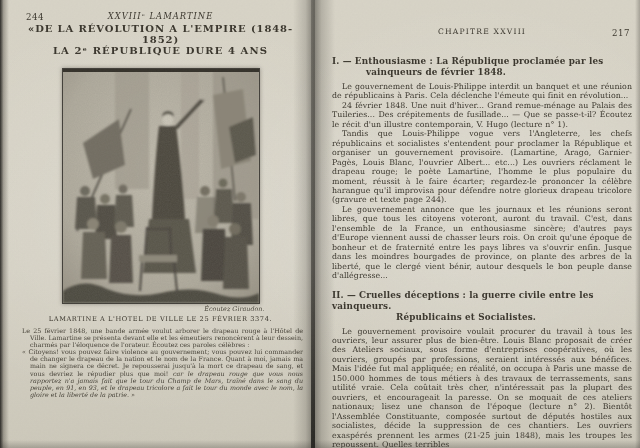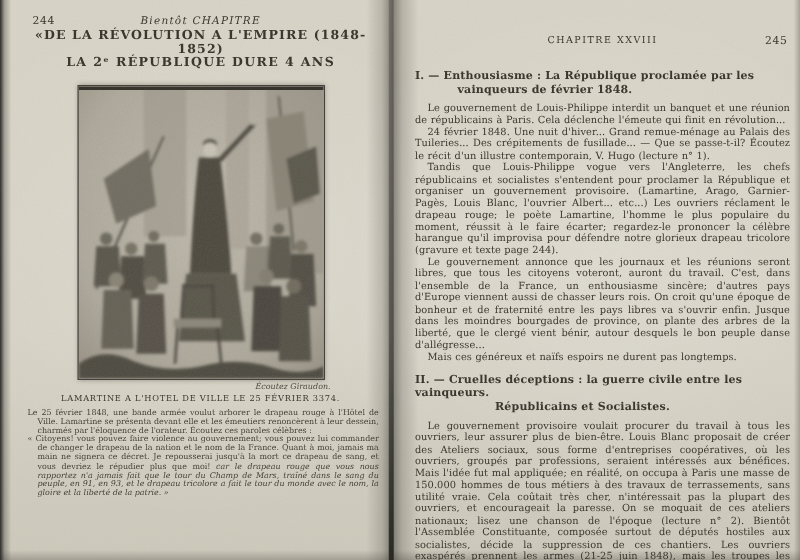--- a/index.html
+++ b/index.html
@@ -74,21 +74,21 @@
   </svg>
 
   <div class="edge-left"></div>
   <div class="edge-right"></div>
   <div class="edge-bottom"></div>
   <div class="gutter"></div>
 
   <div class="page page-left">
     <div class="phead">
       <span class="pnum pl">244</span>
-      <span class="rhead it">Bientôt CHAPITRE</span>
+      <span class="rhead it">XXVIIIᵉ LAMARTINE</span>
     </div>
 
     <div class="title1">«DE LA RÉVOLUTION A L'EMPIRE (1848-1852)</div>
     <div class="title2">LA 2ᵉ RÉPUBLIQUE DURE 4 ANS</div>
 
     <figure class="engraving" style="margin-top:12px">
       <svg viewBox="0 0 196 234" preserveAspectRatio="none">
         <defs>
           <filter id="soft" x="-15%" y="-15%" width="130%" height="130%">
               <feGaussianBlur stdDeviation="1.2"></feGaussianBlur>
@@ -165,30 +165,29 @@
 
     <div class="note">
       <p><span>Le 25 février 1848, une bande armée voulut arborer le drapeau rouge à l'Hôtel de Ville. Lamartine se présenta devant elle et les émeutiers renoncèrent à leur dessein, charmés par l'éloquence de l'orateur. Écoutez ces paroles célèbres :</span></p>
       <p><span>« Citoyens! vous pouvez faire violence au gouvernement; vous pouvez lui commander de changer le drapeau de la nation et le nom de la France. Quant à moi, jamais ma main ne signera ce décret. Je repousserai jusqu'à la mort ce drapeau de sang, et vous devriez le répudier plus que moi! </span><span class="it">car le drapeau rouge que vous nous rapportez n'a jamais fait que le tour du Champ de Mars, traîné dans le sang du peuple, en 91, en 93, et le drapeau tricolore a fait le tour du monde avec le nom, la gloire et la liberté de la patrie. »</span></p>
     </div>
   </div>
 
   <div class="page page-right pad-right">
     <div class="phead">
       <span class="rhead caps">CHAPITRE XXVIII</span>
-      <span class="pnum pr">245</span>
+      <span class="pnum pr">217</span>
     </div>
 
     <h3 class="sec-head">I. — Enthousiasme : La République proclamée par les vainqueurs de février 1848.</h3>
 
     <p class="body-p first-after">Le gouvernement de Louis-Philippe interdit un banquet et une réunion de républicains à Paris. Cela déclenche l'émeute qui finit en révolution...</p>
     <p class="body-p">24 février 1848. Une nuit d'hiver... Grand remue-ménage au Palais des Tuileries... Des crépitements de fusillade... — Que se passe-t-il? Écoutez le récit d'un illustre contemporain, V. Hugo (lecture n° 1).</p>
     <p class="body-p">Tandis que Louis-Philippe vogue vers l'Angleterre, les chefs républicains et socialistes s'entendent pour proclamer la République et organiser un gouvernement provisoire. (Lamartine, Arago, Garnier-Pagès, Louis Blanc, l'ouvrier Albert... etc...) Les ouvriers réclament le drapeau rouge; le poète Lamartine, l'homme le plus populaire du moment, réussit à le faire écarter; regardez-le prononcer la célèbre harangue qu'il improvisa pour défendre notre glorieux drapeau tricolore (gravure et texte page 244).</p>
     <p class="body-p">Le gouvernement annonce que les journaux et les réunions seront libres, que tous les citoyens voteront, auront du travail. C'est, dans l'ensemble de la France, un enthousiasme sincère; d'autres pays d'Europe viennent aussi de chasser leurs rois. On croit qu'une époque de bonheur et de fraternité entre les pays libres va s'ouvrir enfin. Jusque dans les moindres bourgades de province, on plante des arbres de la liberté, que le clergé vient bénir, autour desquels le bon peuple danse d'allégresse...</p>
-    <p class="body-p">Mais ces généreux et naïfs espoirs ne durent pas longtemps.</p>
 
     <h3 class="sec-head two">
       <span>II. — Cruelles déceptions : la guerre civile entre les vainqueurs.</span>
       <span class="l2">Républicains et Socialistes.</span>
     </h3>
 
     <p class="body-p first-after">Le gouvernement provisoire voulait procurer du travail à tous les ouvriers, leur assurer plus de bien-être. Louis Blanc proposait de créer des Ateliers sociaux, sous forme d'entreprises coopératives, où les ouvriers, groupés par professions, seraient intéressés aux bénéfices. Mais l'idée fut mal appliquée; en réalité, on occupa à Paris une masse de 150.000 hommes de tous métiers à des travaux de terrassements, sans utilité vraie. Cela coûtait très cher, n'intéressait pas la plupart des ouvriers, et encourageait la paresse. On se moquait de ces ateliers nationaux; lisez une chanson de l'époque (lecture n° 2). Bientôt l'Assemblée Constituante, composée surtout de députés hostiles aux socialistes, décide la suppression de ces chantiers. Les ouvriers exaspérés prennent les armes (21-25 juin 1848), mais les troupes les repoussent. Quelles terribles</p>
   </div>
 
 </div>

